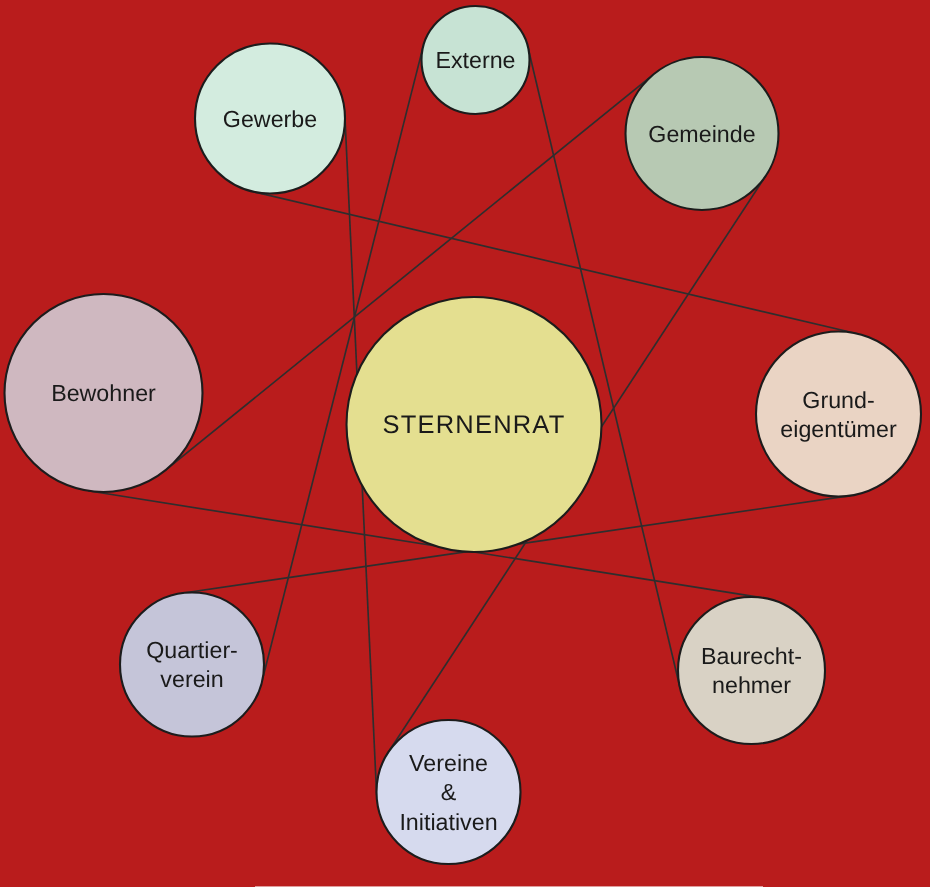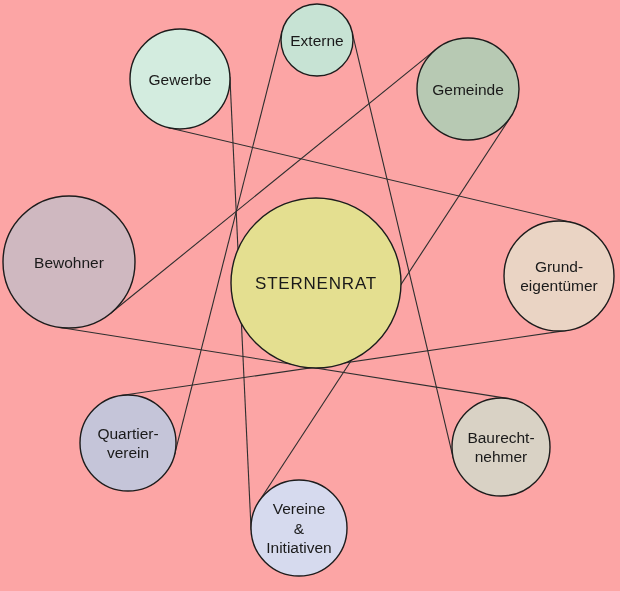--- a/index.html
+++ b/index.html
@@ -5,21 +5,21 @@
   html, body {
     margin: 0;
     padding: 0;
     background: #ffffff;
     font-family: "Liberation Sans", sans-serif;
   }
   .stage {
     position: relative;
     width: 620px;
     height: 591px;
-    background: #fca5a5;
+    background: #b91c1c;
     overflow: hidden;
   }
   svg { display: block; }
   .conn-line {
     fill: none;
     stroke-width: 1.1;
   }
   .node-circle {
     stroke-width: 1.4;
   }

